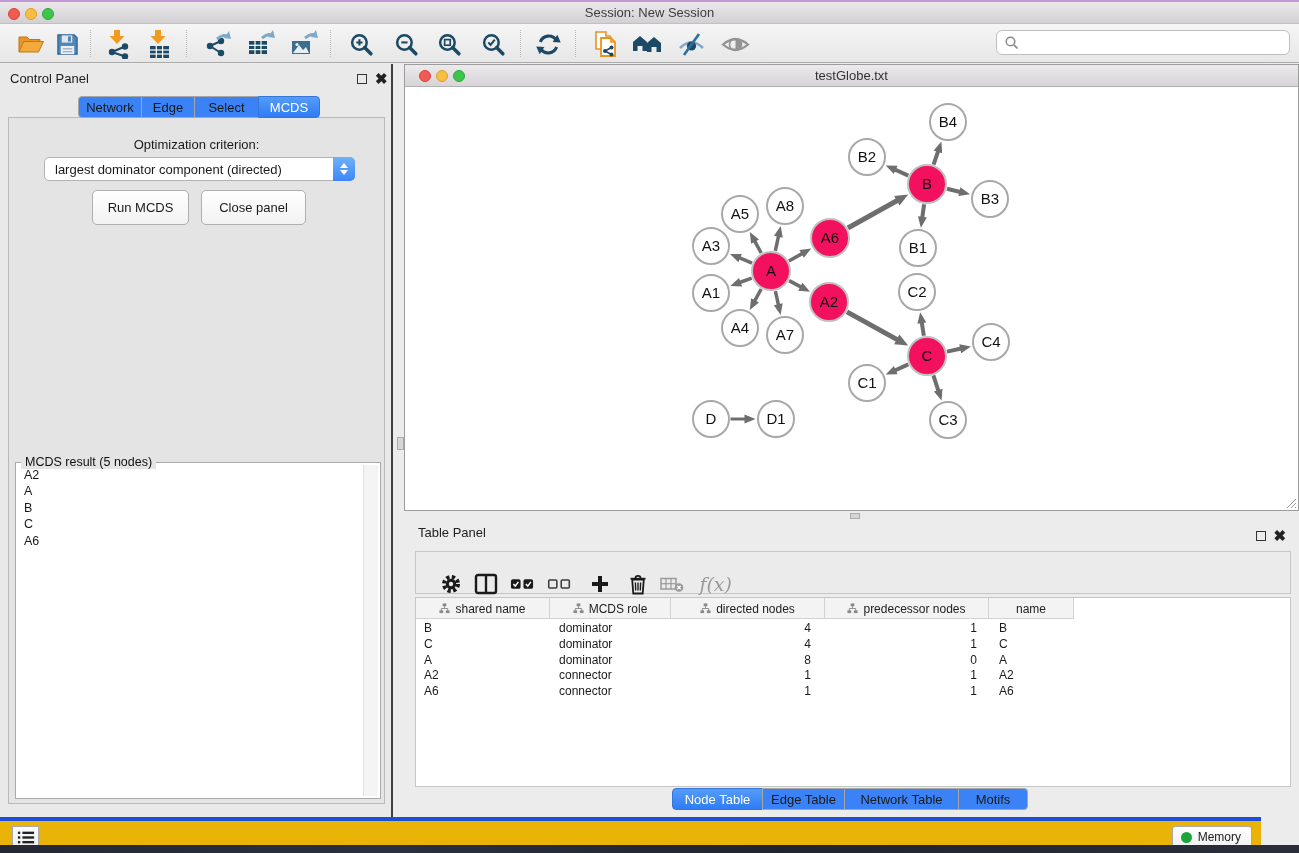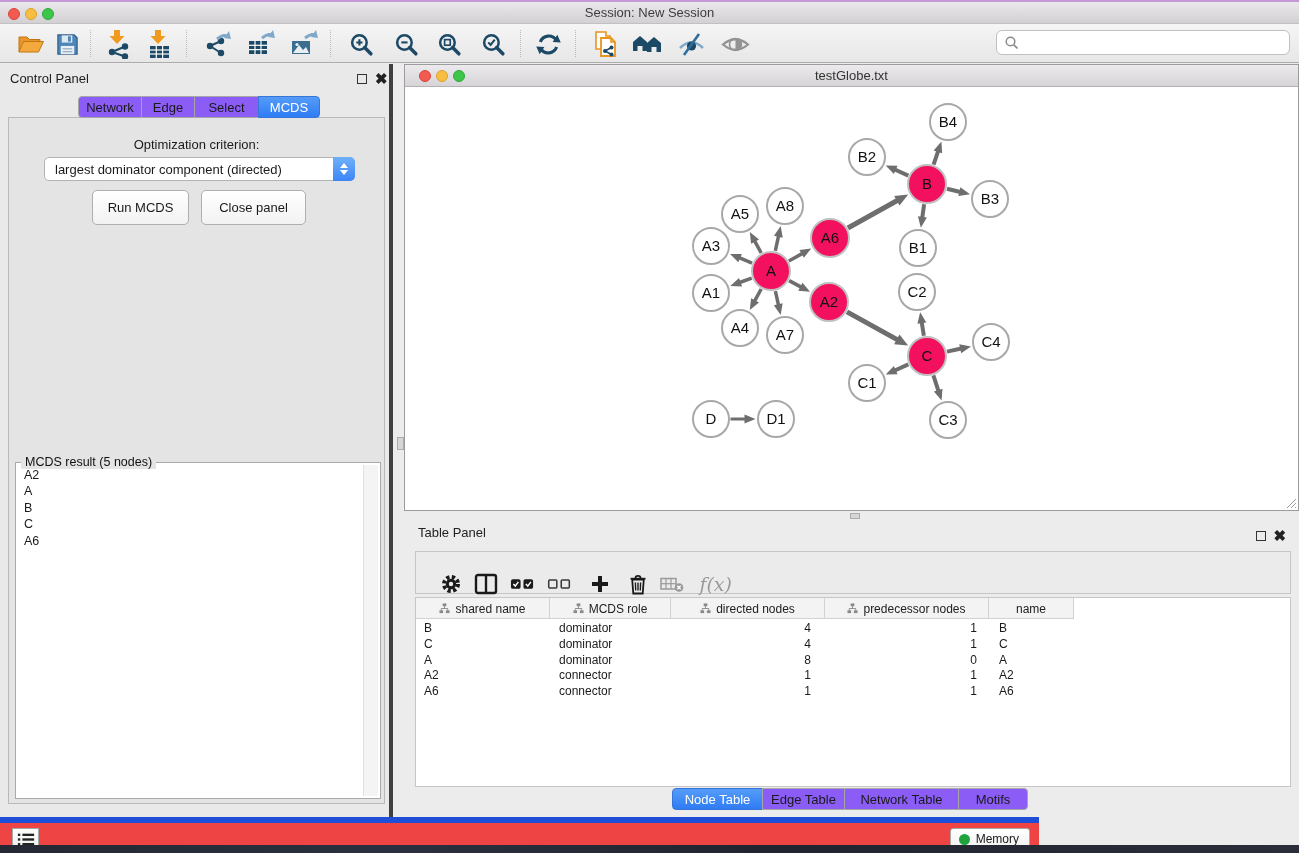--- a/index.html
+++ b/index.html
@@ -26,26 +26,26 @@
   .tb-sep { position:absolute; top:6px; height:27px; width:0;
     border-left:1px dotted #B9B9B9; }
   .searchbox { position:absolute; left:996px; top:6px; width:294px; height:25px;
     background:#fff; border:1px solid #C0C0C0; border-radius:6px;
     display:flex; align-items:center; padding-left:7px; }
   .searchbox input { border:none; outline:none; flex:1; font-size:12px; height:20px;
     font-family:"Liberation Sans",sans-serif; background:transparent; }
 
   
   .control-panel { left:0; top:64px; width:393px; height:753px;
-    background:#E9E9E9; border-right:4px solid #404040; }
+    background:#E9E9E9; border-right:2px solid #404040; }
   .cp-title { position:absolute; left:10px; top:7px; font-size:13px; color:#222; }
   .panel-float { position:absolute; width:10px; height:10px; border:1.5px solid #333; }
   .panel-close { position:absolute; font-size:15px; font-weight:bold; color:#222; line-height:12px; }
   .cp-tabs { position:absolute; left:78px; top:32px; height:22px; display:flex; z-index:3; }
-  .tab { height:22px; border:1px solid #A6A6A6; background:#8b5cf6; display:flex;
+  .tab { height:22px; border:1px solid #A6A6A6; background:#3b82f6; display:flex;
     align-items:center; justify-content:center; font-size:13px; margin-left:-1px; }
   .tab:first-child { border-radius:4px 0 0 4px; margin-left:0; }
   .tab:last-child { border-radius:0 4px 4px 0; }
   .tab.sel { background:linear-gradient(#559CF8,#2F7CF5); color:#fff; border-color:#3576D8; }
   .cp-inner { position:absolute; left:8px; top:53px; width:377px; height:687px;
     background:#E4E4E4; border:1px solid #B9B9B9; }
   .opt-label { position:absolute; left:0; top:73px; width:393px; text-align:center; font-size:13px; }
   .dropdown { position:absolute; left:44px; top:93px; width:311px; height:24px;
     background:#fff; border:1px solid #B3B3B3; border-radius:5px;
     display:flex; align-items:center; font-size:13px; }
@@ -93,22 +93,22 @@
     border-bottom:1px solid #D2D2D2; background:#F3F3F3; }
   .th { height:21px; display:flex; align-items:center; justify-content:center; gap:5px;
     font-size:12px; color:#222; border-right:1px solid #D2D2D2; }
   .tbody { position:absolute; left:0; top:23px; right:0; }
   .tr { display:flex; height:15.8px; }
   .td { font-size:12px; line-height:15.8px; white-space:nowrap; overflow:hidden; }
   .tp-tabs { position:absolute; left:268px; top:268px; height:25px; display:flex; }
   .tp-tabs .tab { font-size:13px; }
 
   
-  .statusbar { left:0; top:817px; width:1039px; height:28px;
-    background:#ef4444; border-top:6px solid #1d4ed8; }
+  .statusbar { left:0; top:817px; width:1261px; height:28px;
+    background:#eab308; border-top:4px solid #1d4ed8; }
   .list-btn { position:absolute; left:12px; top:5px; width:27px; height:22px;
     background:linear-gradient(#FDFDFD,#EDEDED); border:1px solid #A8A8A8;
     display:flex; align-items:center; justify-content:center; }
   .memory-btn { position:absolute; right:9px; top:5px; height:22px; padding:0 10px 0 8px;
     background:linear-gradient(#FFFFFF,#F0F0F0); border:1px solid #A8A8A8; border-radius:3px;
     display:flex; align-items:center; gap:6px; font-size:12px; }
   .mem-dot { width:11px; height:11px; border-radius:50%; background:#1FA33C; }
   .bottom-strip { left:0; top:845px; width:1299px; height:8px;
     background:linear-gradient(90deg,#232833,#2B3040 30%,#20242E 60%,#2A2E3A); }
 </style>

